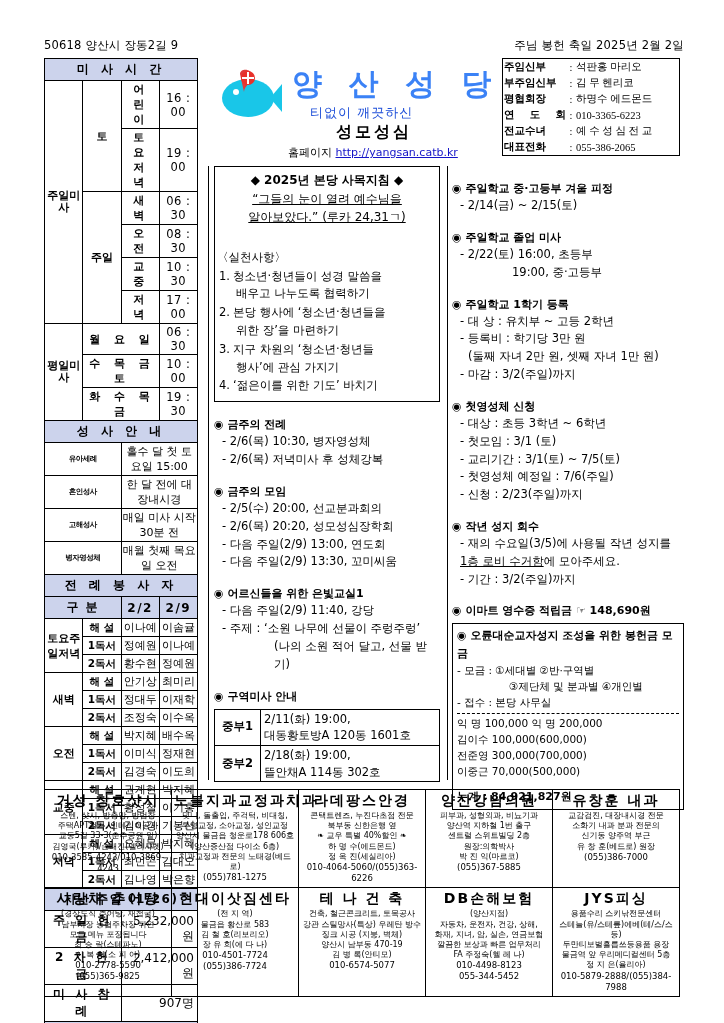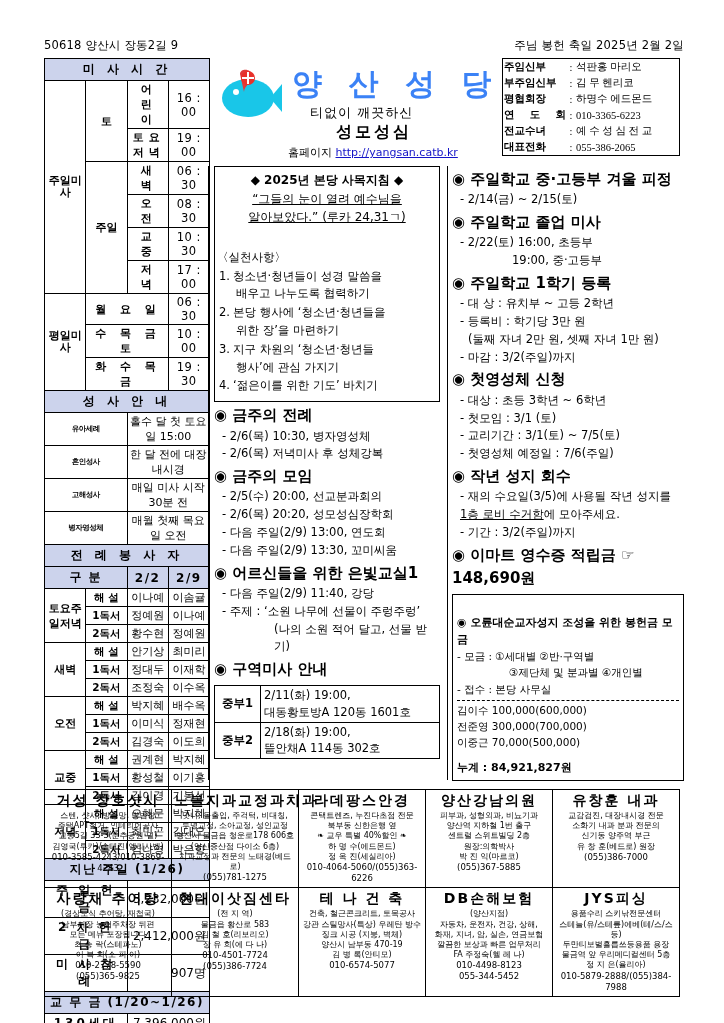--- a/index.html
+++ b/index.html
@@ -23,21 +23,21 @@
   .hdr {
     background: #ccd3ec; text-align: center; font-weight: bold;
     letter-spacing: 4px; font-size: 12px; padding: 2px 0;
     border: 1px solid #000;
   }
   .hdr.tight { letter-spacing: 1.5px; }
   td, th { border: 1px solid #000; font-size: 11px; padding: 1px 2px; }
 
   
   .leftcol { position: absolute; left: 44px; top: 58px; width: 166px; }
-  .leftcol table { width: 166px; table-layout: fixed; border-radius: 13px; }
+  .leftcol table { width: 154px; table-layout: fixed; border-radius: 13px; }
   .vlab {
     text-align: center; font-weight: bold; font-size: 11px;
     width: 17px; line-height: 1.08; word-break: break-all;
     padding: 0;
   }
   .daycell { text-align:center; font-weight:bold; font-size:11px; width:17px; }
   .namecell { text-align: center; font-size: 11px; letter-spacing: 5px; padding-left:4px;font-weight:bold;}
   .timecell { text-align: center; font-size: 11.5px; width: 52px; letter-spacing:.5px;}
   .sac-label {
     width: 28px; font-size: 7.5px; font-weight: bold; text-align: center;
@@ -55,21 +55,21 @@
     position: absolute; left: 214px; top: 58px; width: 285px; height: 105px;
   }
   .logo-fish { position:absolute; left: 4px; top: 6px; width: 66px; height: 62px; }
   .church-title {
     position: absolute; left: 78px; top: 6px;
     font-size: 30px; font-weight: bold; letter-spacing: 8px;
     color: #3b82f6; white-space: nowrap;
   }
   .church-sub1 {
     position:absolute; left: 96px; top: 46px;
-    font-size: 13px; color:#000000; letter-spacing: 1px;
+    font-size: 13px; color:#1d4ed8; letter-spacing: 1px;
   }
   .church-sub2 {
     position:absolute; left: 122px; top: 64px;
     font-size: 16px; font-weight:bold; color:#000000; letter-spacing: 3px;
   }
   .church-home {
     position:absolute; left: 74px; top: 87px; font-size: 11px;
   }
   .church-home a { color:#1414c8; }
 
@@ -93,34 +93,34 @@
   .pastoral-box { border:1px solid #000; padding:4px 2px 6px; }
   .pg-title { text-align:center; font-weight:bold; font-size:12px; }
   .pg-quote { text-align:center; font-size:12px; }
   .pg-quote u { text-decoration: underline; }
   .pg-head { margin-top:22px; font-size:11.5px; }
   .pg-item { display:flex; font-size:11.5px; margin-top:1px;}
   .pg-num { width:16px; text-align:right; padding-right:3px; flex:none;}
   .pg-txt { flex:1; }
   .pg-cont { padding-left:19px; }
 
-  .bullet { font-weight:bold; font-size:15px; margin-top:2px; }
+  .bullet { font-weight:bold; font-size:11px; margin-top:14px; }
   .dash { font-size:11.5px; padding-left:8px; }
   .dash2 { font-size:11.5px; padding-left:60px; }
   .zone-table { width:226px; margin-top:4px; table-layout:fixed; }
   .zone-k { width:46px; text-align:center; font-weight:bold; font-size:11.5px;}
   .zone-v { font-size:11.5px; padding:1px 3px; line-height:1.45;}
 
   
   .right {
     position:absolute; left:452px; top:166px; width:232px;
     font-size:11.5px; line-height:1.55;
   }
   .donbox { border:1px solid #000; padding:3px 4px 4px; margin-top:4px; }
-  .donbox .bullet { margin-top:16px; font-size:11px; }
+  .donbox .bullet { margin-top:0; font-size:11px; }
   .donline { font-size:10.5px; }
   .hr-dash { border-top:1px dashed #000; margin:3px 0 2px; }
   .dn { font-size:10.5px; line-height:1.5; }
   .dn-total { font-weight:bold; font-size:11px; margin-top:9px; }
 
   
   .vsep1 { position:absolute; left:447px; top:166px; width:1px; height:614px; background:#000;}
   .vsep2 { position:absolute; left:208px; top:166px; width:1px; height:614px; background:#000;}
 
   
@@ -478,36 +478,38 @@
         <div class="bullet"><span>◉ </span><span>주일학교 1학기 등록</span></div>
         <div class="dash">- 대  상 : 유치부 ~ 고등 2학년</div>
         <div class="dash">- 등록비 : 학기당 3만 원</div>
         <div class="dash" style="padding-left: 16px;">(둘째 자녀 2만 원, 셋째 자녀 1만 원)</div>
         <div class="dash">- 마감 : 3/2(주일)까지</div>
         <div class="bullet"><span>◉ </span><span>첫영성체 신청</span></div>
         <div class="dash">- 대상 : 초등 3학년 ~ 6학년</div>
         <div class="dash">- 첫모임 : 3/1 (토)</div>
         <div class="dash">- 교리기간 : 3/1(토) ~ 7/5(토)</div>
         <div class="dash">- 첫영성체 예정일 : 7/6(주일)</div>
+        <div class="dash">- 신청 : 2/23(주일)까지</div>
         <div class="bullet"><span>◉ </span><span>작년 성지 회수</span></div>
         <div class="dash">- 재의 수요일(3/5)에 사용될 작년 성지를</div>
         <div class="dash"><u>1층 로비 수거함</u>에 모아주세요.</div>
         <div class="dash">- 기간 : 3/2(주일)까지</div>
         <div class="bullet"><span>◉ </span><span>이마트 영수증 적립금 ☞ 148,690원</span></div>
       </div>
     <div class="donbox">
       <div class="bullet">
         <span>◉</span>
         <span>오륜대순교자성지 조성을 위한 봉헌금 모금</span>
       </div>
       <div class="donline">- 모금 : ①세대별 ②반·구역별</div>
       <div class="donline" style="padding-left:52px;">③제단체 및 분과별 ④개인별</div>
       <div class="donline">- 접수 : 본당 사무실</div>
       <div class="hr-dash"></div>
       <div id="donor-list">
+          <div class="dn">익  명 100,000      익  명 200,000</div>
           <div class="dn">김이수 100,000(600,000)</div>
           <div class="dn">전준영 300,000(700,000)</div>
           <div class="dn">이중근  70,000(500,000)</div>
         </div>
       <div class="dn-total">누계 : 84,921,827원</div>
     </div>
   </div>
 
   <div class="ads">
     <table>

